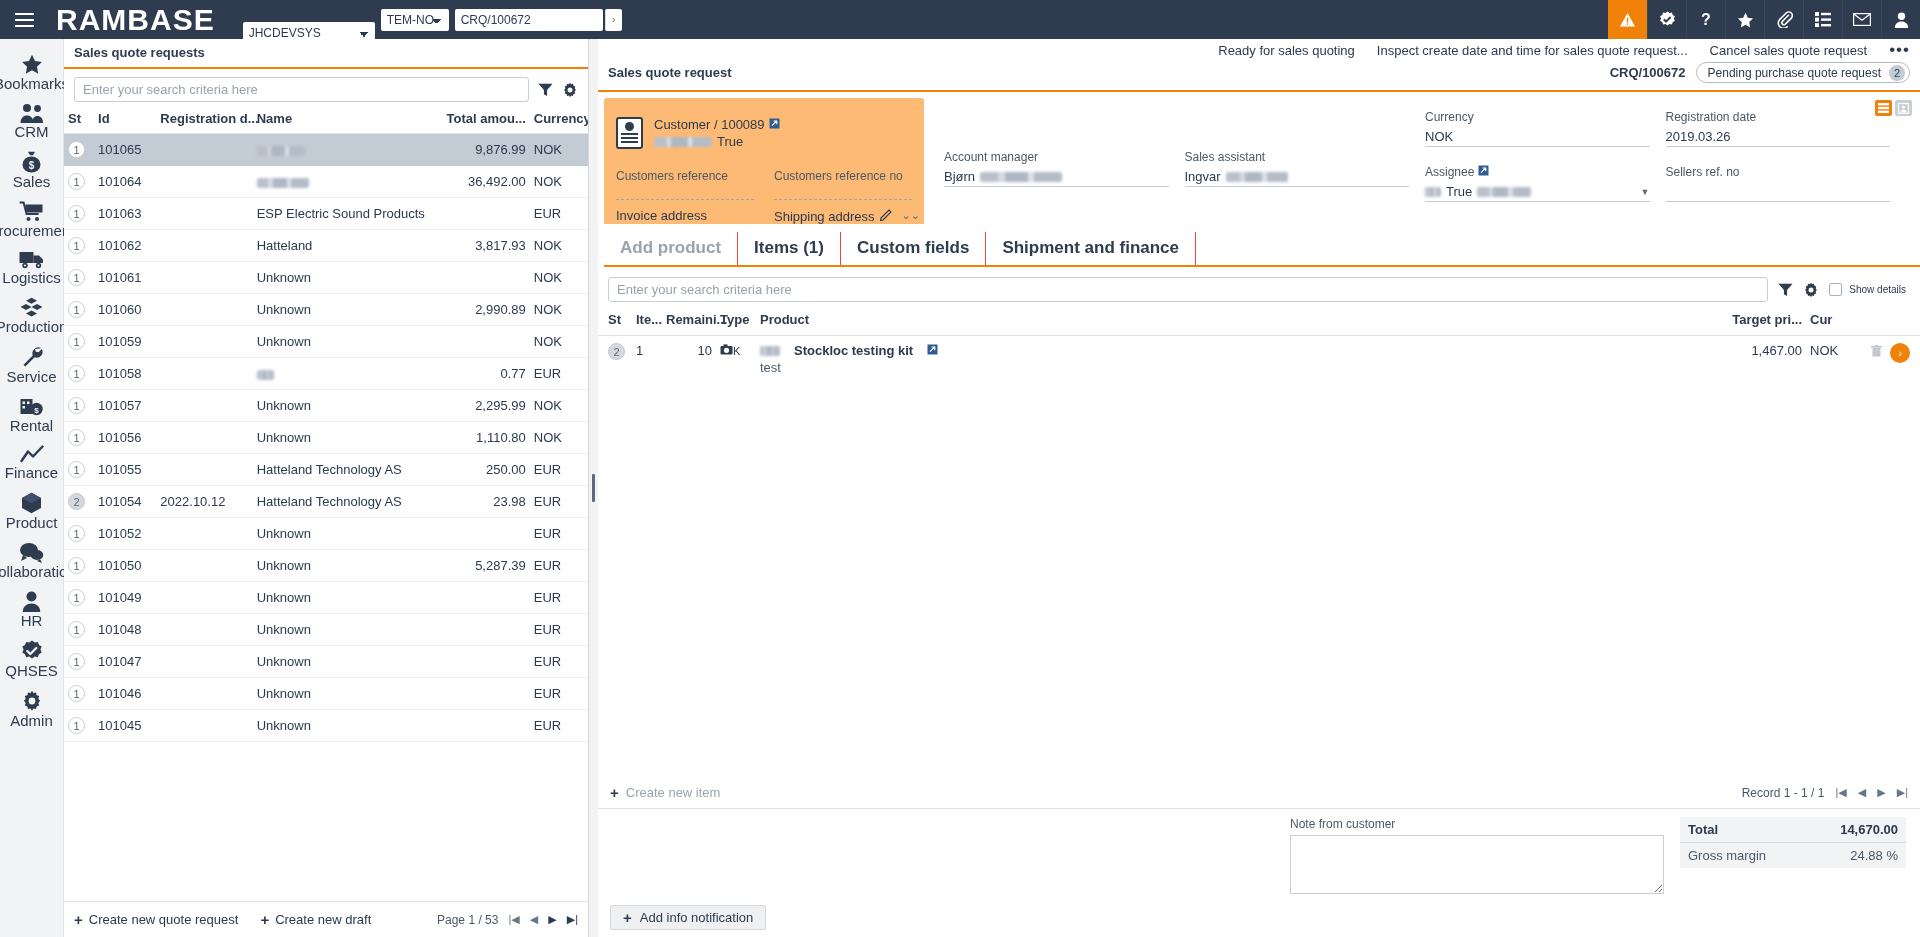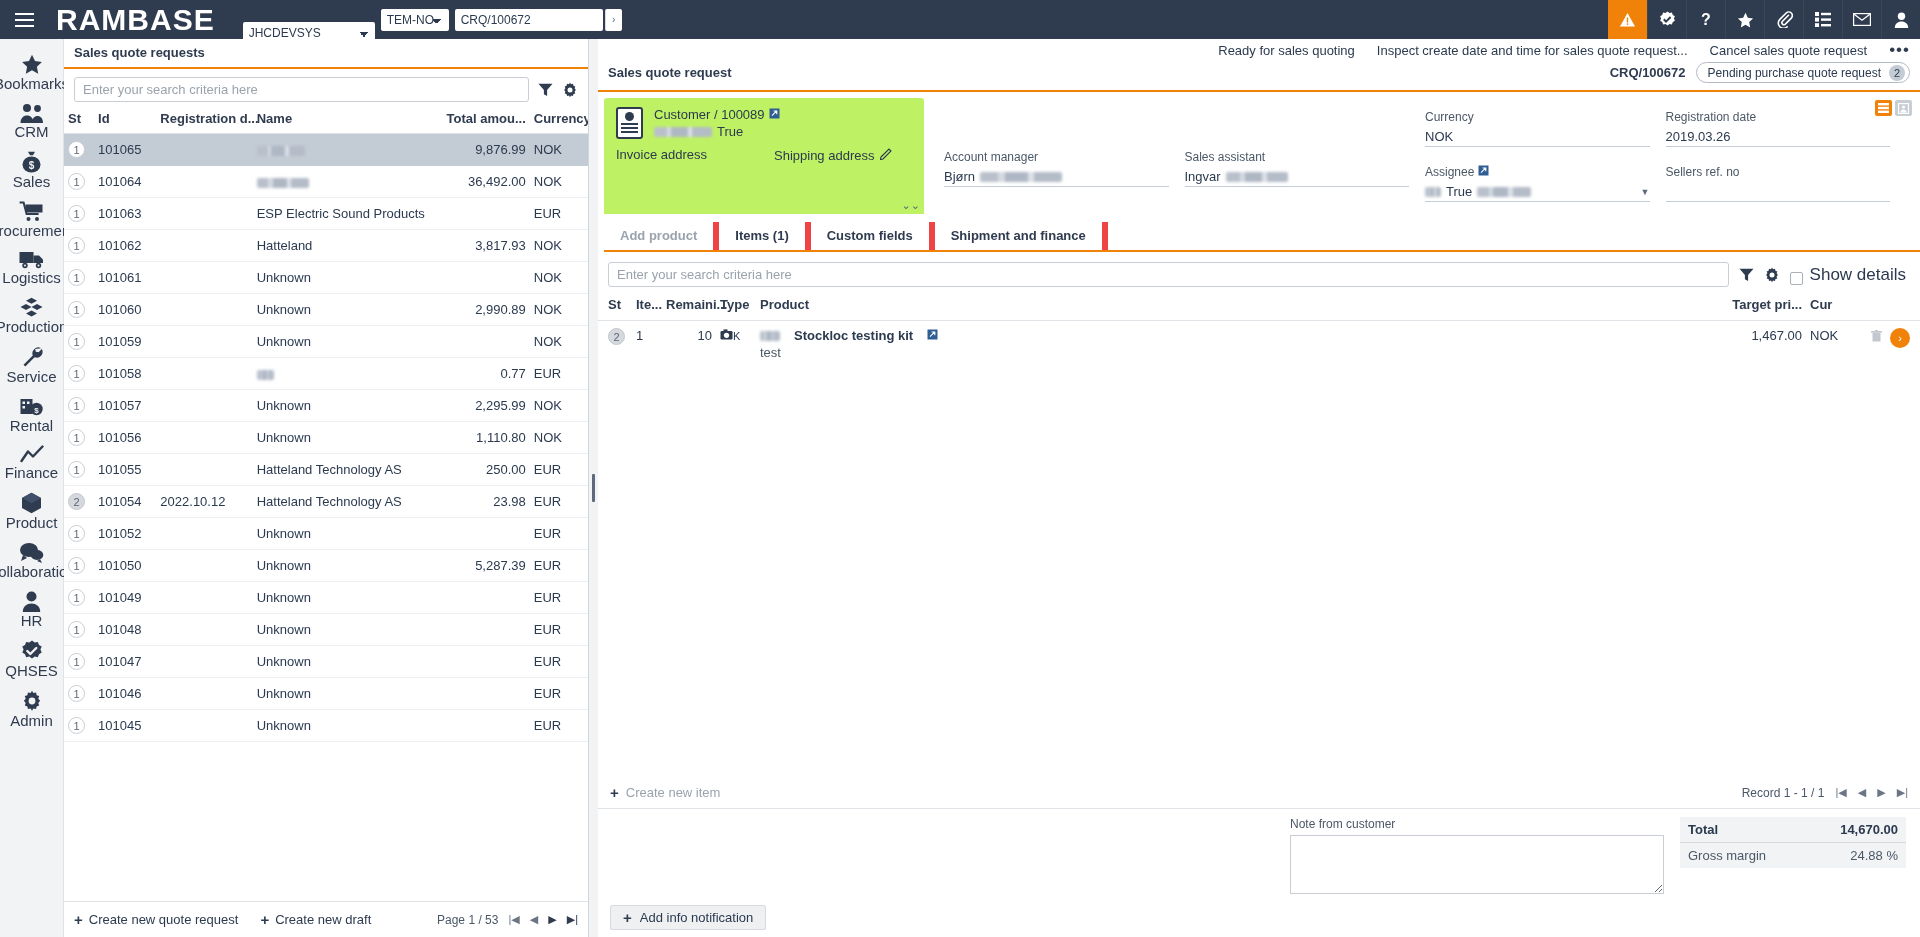--- a/index.html
+++ b/index.html
@@ -163,22 +163,22 @@
   }
   .pill .pill-num {
     width: 16px; height: 16px; border-radius: 50%; background: #c3cbd4;
     display: inline-flex; align-items: center; justify-content: center;
     font-size: 11px; color: #2f3b4f;
   }
 
   
   .hdr-area { display: flex; padding: 0; position: relative; min-height: 122px; }
   .cust-card {
-    width: 320px; flex: 0 0 320px; background: #bef264; margin: 6px 0 0 6px;
-    border-radius: 3px 3px 0 0; padding: 9px 12px 0 12px; position: relative;
+    width: 320px; flex: 0 0 320px; background: #fdba74; margin: 6px 0 0 6px;
+    border-radius: 3px 3px 0 0; padding: 19px 12px 0 12px; position: relative;
   }
   .cust-top { display: flex; gap: 11px; align-items: flex-start; }
   .cust-icon {
     width: 27px; height: 32px; border: 2px solid #2f3b4f; border-radius: 3px;
     display: flex; flex-direction: column; align-items: center; padding-top: 3px; gap: 2px;
     background: #ffffff; flex: 0 0 27px;
   }
   .cust-icon .head { width: 9px; height: 9px; border-radius: 50%; background: #2f3b4f; }
   .cust-icon .line { width: 17px; height: 2px; background: #2f3b4f; }
   .cust-label { font-size: 13px; color: #2b3a4f; display: flex; align-items: center; gap: 4px; }
@@ -210,33 +210,33 @@
   .tg {
     width: 17px; height: 16px; display: flex; align-items: center; justify-content: center;
     border-radius: 2px; cursor: pointer;
   }
   .tg.on { background: #f0820a; }
   .tg.off { background: #c9ced5; }
 
   
   .tabs { display: flex; border-bottom: 2px solid #f0820a; margin: 8px 0 0 6px; padding-left: 0; }
   .tab {
-    padding: 6px 16px 7px 16px; font-size: 13px; font-weight: bold; color: #2f3b4f;
-    cursor: pointer; border-right: 6px solid #ef4444;
+    padding: 6px 16px 7px 16px; font-size: 17px; font-weight: bold; color: #2f3b4f;
+    cursor: pointer; border-right: 1px solid #ef4444;
   }
   .tab.dim { color: #9aa3ad; }
   .tab.active { background: #ffffff; }
 
   .items-search-row { display: flex; align-items: center; padding: 10px 14px 8px 10px; gap: 10px; }
   .items-search {
     flex: 1 1 auto; height: 25px; border: 1px solid #c9ced5; border-radius: 3px;
     padding: 0 8px; font-size: 13px; outline: none; font-family: "Liberation Sans", sans-serif;
   }
   .items-search::placeholder { color: #9aa3ad; }
-  .chk-wrap { display: flex; align-items: flex-end; gap: 7px; font-size: 17px; color: #2b3a4f; cursor: pointer; white-space: nowrap; }
+  .chk-wrap { display: flex; align-items: center; gap: 7px; font-size: 10px; color: #2b3a4f; cursor: pointer; white-space: nowrap; }
   .chkbox { width: 13px; height: 13px; border: 1px solid #a9b0b9; border-radius: 2px; background: #ffffff; }
 
   .items-table { width: 100%; border-collapse: collapse; table-layout: fixed; }
   .items-table th {
     font-size: 13px; font-weight: bold; color: #2f3b4f; text-align: left;
     padding: 2px 4px 8px 4px; border-bottom: 1px solid #dfe2e6; white-space: nowrap;
   }
   .items-table td { font-size: 13px; color: #2b3a4f; padding: 7px 4px; vertical-align: top; }
   .ic-st { width: 34px; padding-left: 10px !important; }
   .ic-item { width: 30px; }
@@ -747,20 +747,30 @@
                   <svg width="11" height="11" viewBox="0 0 11 11">
                       <rect x="0.5" y="0.5" width="10" height="10" fill="#2f5e94"></rect>
                       <path d="M3 7.6 L7.4 3.2 M4.6 3 H7.8 V6.2" stroke="#ffffff" stroke-width="1.1" fill="none"></path>
                     </svg>
                 </span>
               </div>
               <div class="cust-name">
                 <span class="blur" style="width:58px"></span>
                 <span>True</span>
               </div>
+            </div>
+          </div>
+          <div class="cust-fields">
+            <div class="cust-field">
+              <div class="cf-label">Customers reference</div>
+              <div class="cf-line"></div>
+            </div>
+            <div class="cust-field">
+              <div class="cf-label">Customers reference no</div>
+              <div class="cf-line"></div>
             </div>
           </div>
           <div class="addr-row">
             <div class="addr-col">
               <div class="a-label">Invoice address</div>
             </div>
             <div class="addr-col">
               <div class="a-label">
                 <span>Shipping address</span>
                 <span>

